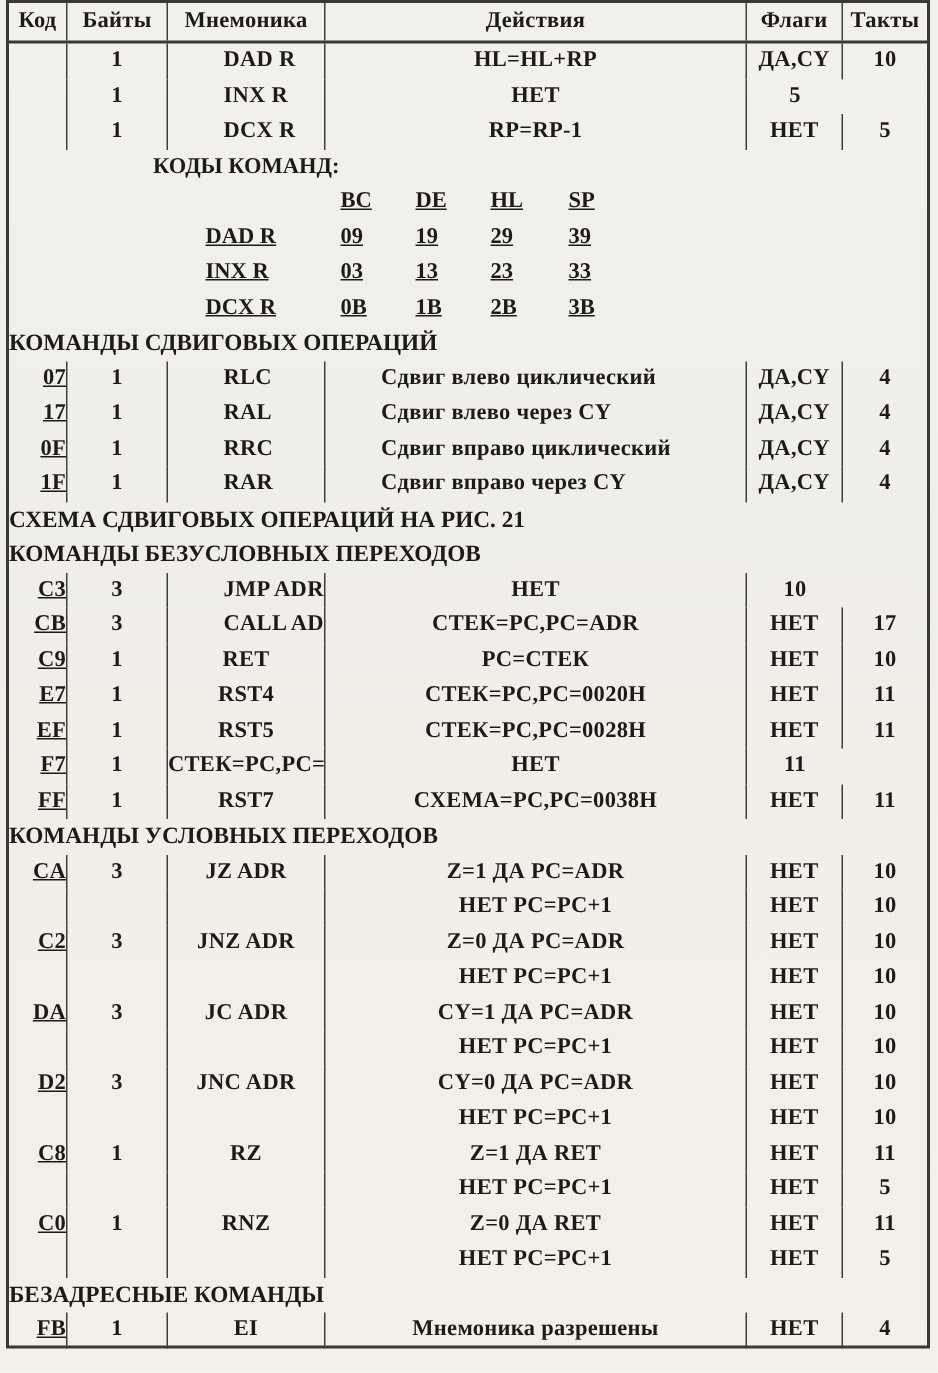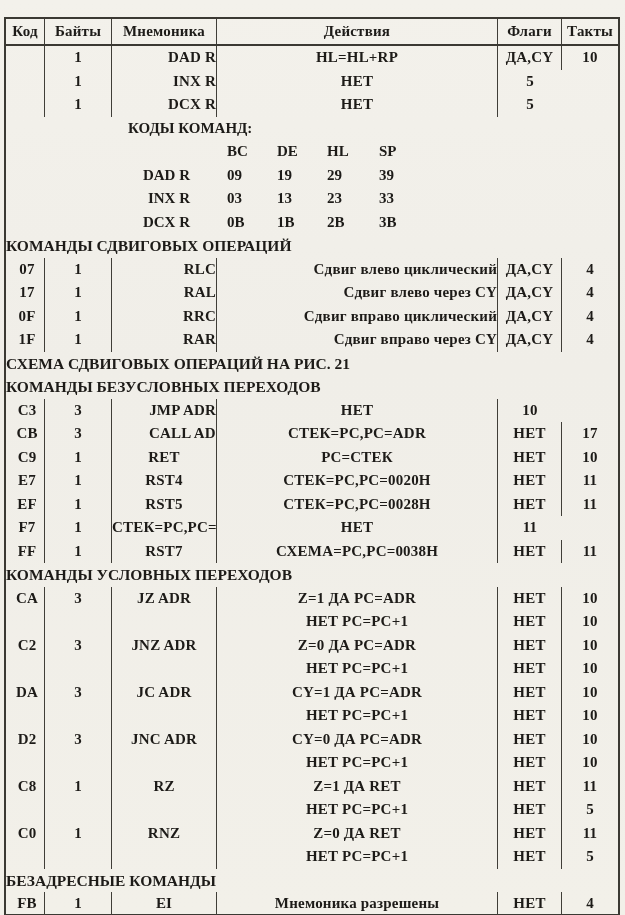--- a/index.html
+++ b/index.html
@@ -7,61 +7,61 @@
     position:relative;
     width:625px; height:915px;
     background:#f2f0ea;
     background-image: linear-gradient(180deg, #f3f1eb 0%, #f0eee8 40%, #f2f0e9 100%);
     font-family:"Liberation Serif","DejaVu Serif",serif;
     font-weight:700;
     color:#1d1b18;
     overflow:hidden;
   }
   .itable {
-    position:absolute; left:4px; top:17px;
+    position:absolute; left:4px; top:0;
     width:612px; height:895px;
     border:2px solid #3b3933;
     box-sizing:content-box;
   }
   .row {
     display:grid;
     grid-template-columns:39px 67px 105px 281px 64px 1fr;
     height:23.5px; line-height:23.5px;
     font-size:15px;
     letter-spacing:0.2px;
     white-space:nowrap;
   }
   .row.hdr { height:25px; line-height:25px; border-bottom:2px solid #3b3933; }
   .row .c { overflow:hidden; }
   .row.ruled .c { border-right:1px solid #403e38; }
   .row.ruled .c:last-child { border-right:none; }
   .row.hdr .c { border-right:1px solid #403e38; text-align:center; }
   .row.hdr .c:last-child { border-right:none;font-family:Liberation Serif, serif; }
-  .c.al { text-align:right; padding-left:5px;margin-left:32px; }
+  .c.al { text-align:left; padding-left:5px;margin-left:32px; }
   .c.ac { text-align:center; }
-  .c.code { text-align:center; padding-left:4px; }
+  .c.code { text-align:right; padding-left:4px;text-decoration:underline; }
   .secrow {
     height:23.5px; line-height:23.5px;
     font-size:15.5px; 
     padding-right:95px;
     white-space:nowrap;
   }
   .codes-title {
     height:23.5px; line-height:23.5px;
     font-size:15px; padding-left:96px;
     white-space:nowrap;
-    margin-left:26px;
   }
   .codesrow {
     display:grid;
     grid-template-columns:90px 50px 50px 52px 50px 1fr;
     margin-left:94px;
     height:23.5px; line-height:23.5px;
     font-size:15px;
     white-space:nowrap;
+    text-decoration:underline;
   }
 </style>
 </head>
 <body>
 
 <div class="page">
   <div class="itable">
     <div class="row hdr" id="header-row">
         <div class="c">Код</div>
         <div class="c">Байты</div>
@@ -83,20 +83,21 @@
           <div class="c code"></div>
           <div class="c ac">1</div>
           <div class="c al">INX R</div>
           <div class="c ac">НЕТ</div>
           <div class="c ac">5</div>
         </div>
         <div class="row ruled">
           <div class="c code"></div>
           <div class="c ac">1</div>
           <div class="c al">DCX R</div>
+          <div class="c ac">RP=RP-1</div>
           <div class="c ac">НЕТ</div>
           <div class="c ac">5</div>
         </div>
         <div class="codes-title">КОДЫ КОМАНД:</div>
         <div class="codesrow">
           <div class="c al"></div>
           <div class="c al">BC</div>
           <div class="c al">DE</div>
           <div class="c al">HL</div>
           <div class="c al">SP</div>

